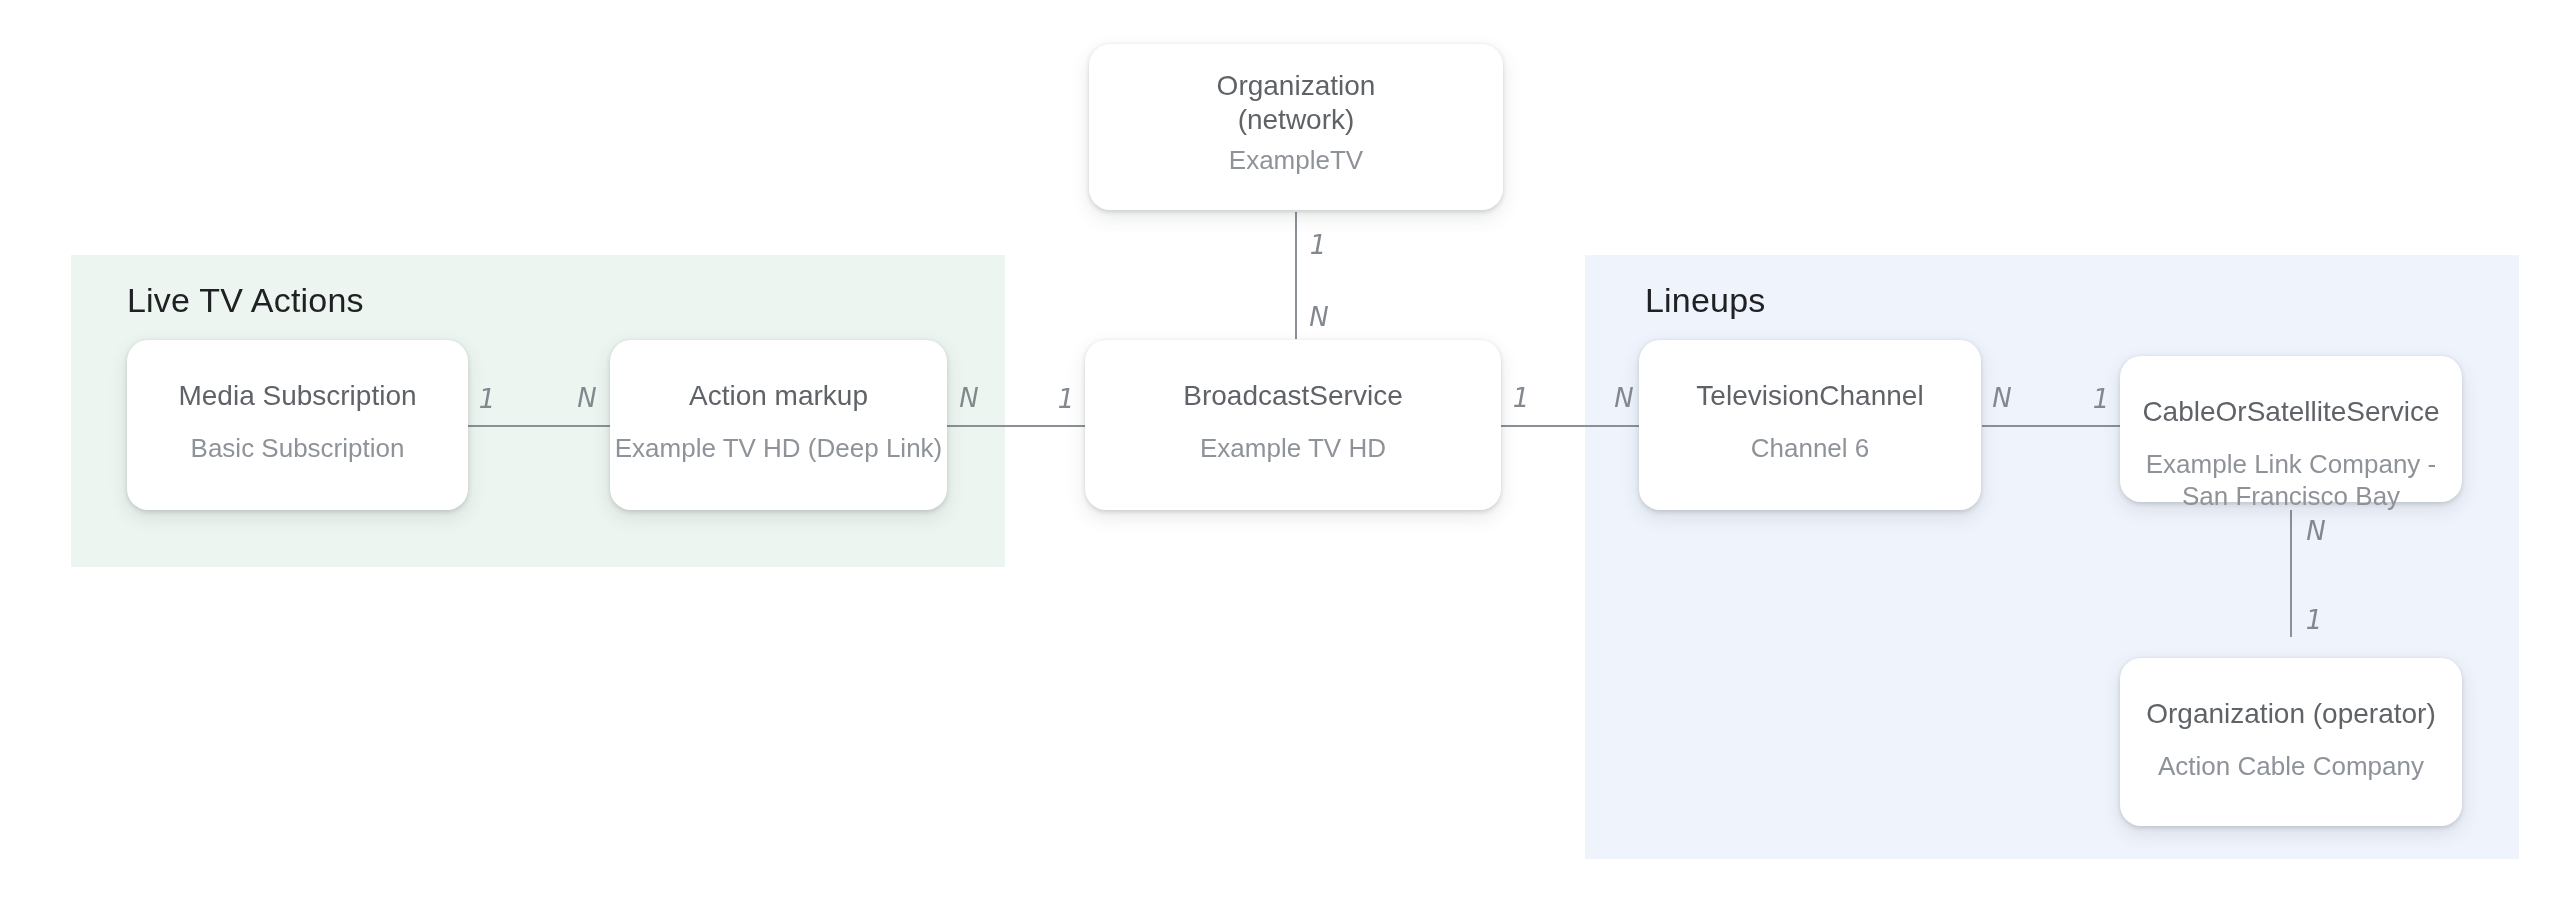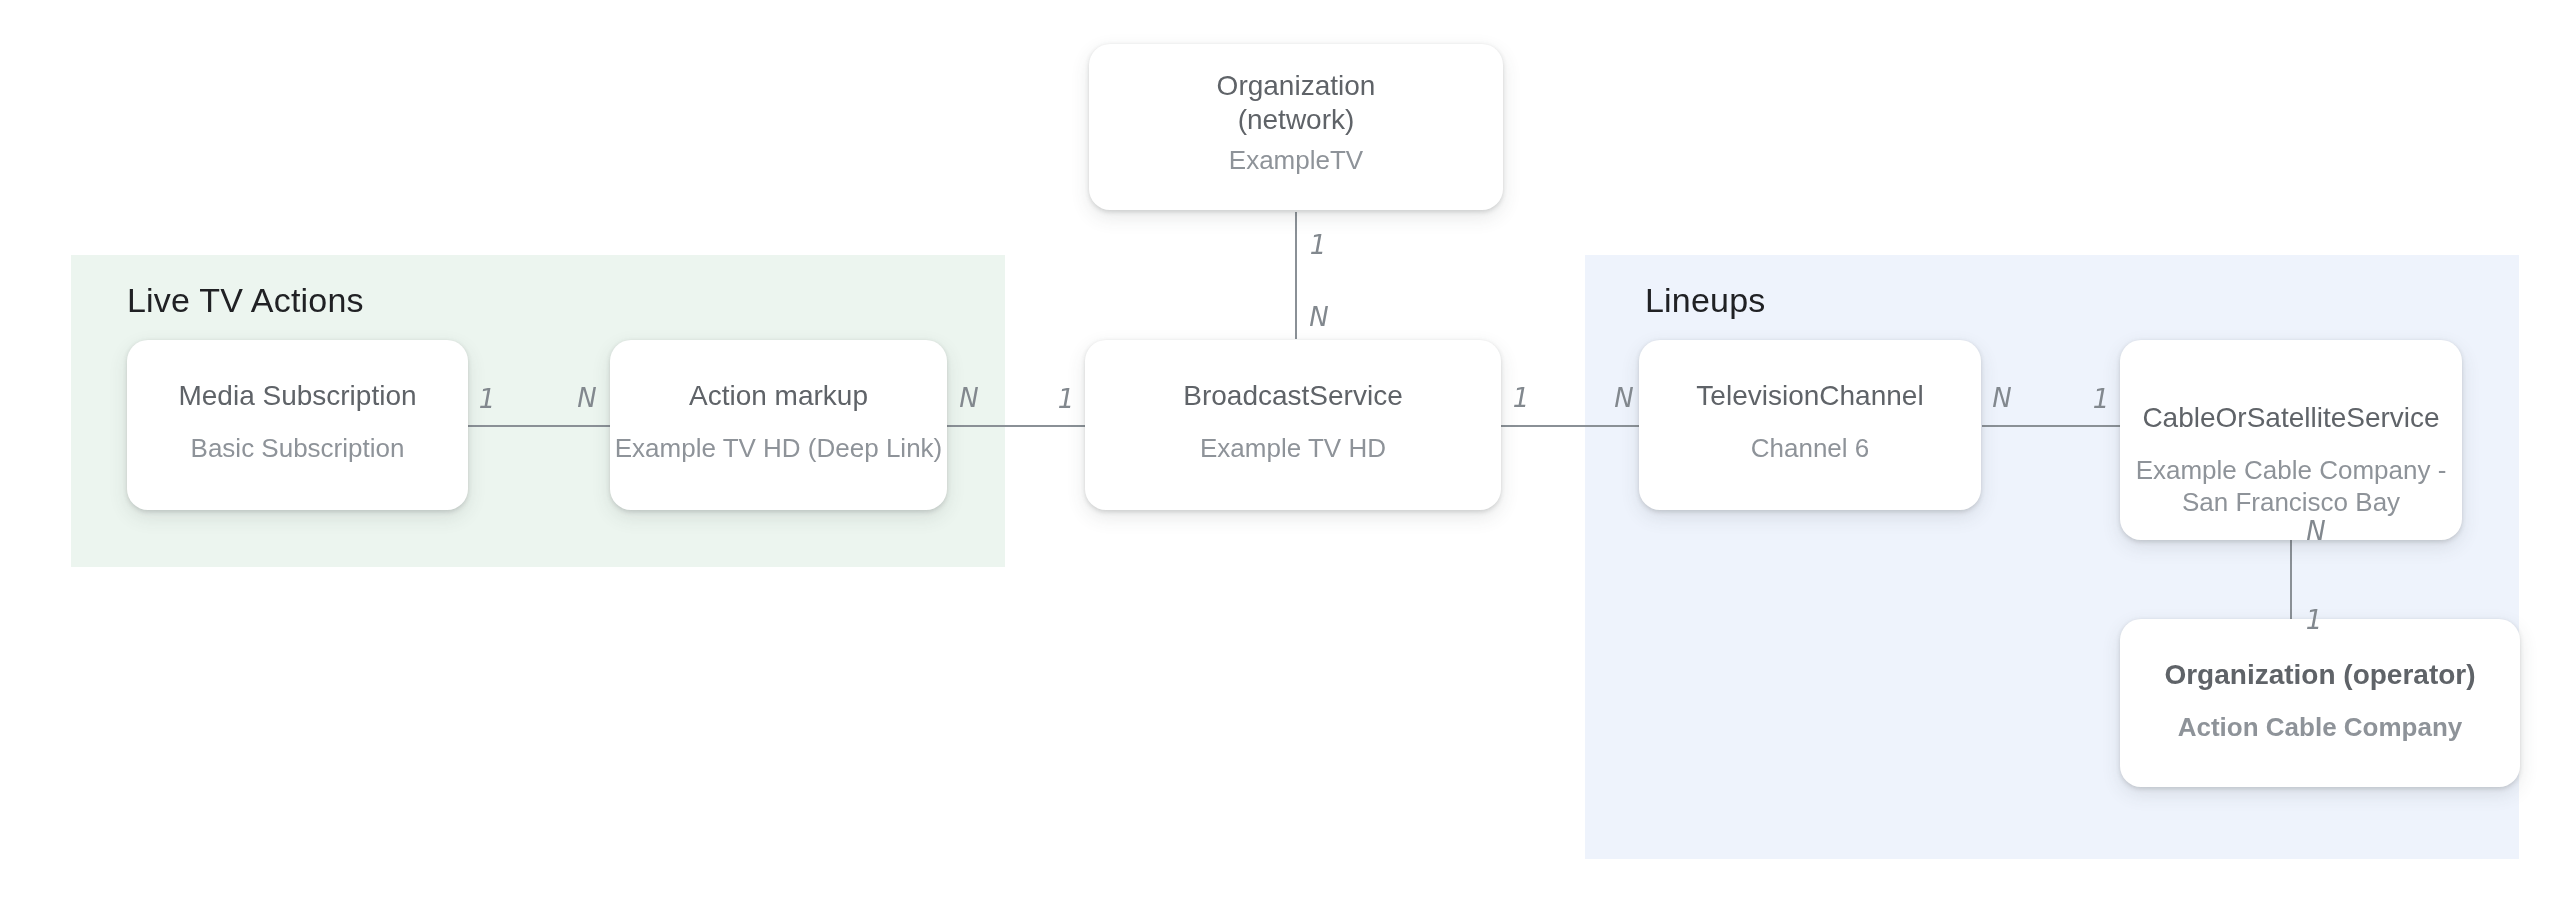--- a/index.html
+++ b/index.html
@@ -62,24 +62,24 @@
 
   .card--org-network      { left: 1089px; top: 44px;  width: 414px; height: 166px; }
   .card--org-network .card-title { margin-top: 25px; max-width: 230px; white-space: normal; }
   .card--org-network .card-subtitle { margin-top: 7px; }
 
   .card--media-subscription { left: 127px;  top: 340px; width: 341px; height: 170px; }
   .card--action-markup      { left: 610px;  top: 340px; width: 337px; height: 170px; }
   .card--broadcast-service  { left: 1085px; top: 340px; width: 416px; height: 170px; }
   .card--television-channel { left: 1639px; top: 340px; width: 342px; height: 170px; }
 
-  .card--cable-service      { left: 2120px; top: 340px; width: 342px; height: 200px; justify-content: center; }
+  .card--cable-service      { left: 2120px; top: 356px; width: 342px; height: 146px; }
   .card--cable-service .card-subtitle { white-space: normal; max-width: 311px; }
 
-  .card--org-operator       { left: 2120px; top: 619px; width: 400px; height: 168px; font-weight: bold; }
+  .card--org-operator       { left: 2120px; top: 658px; width: 342px; height: 168px; }
 
   
   #edge-network-broadcast .edge-line { left: 1295px; top: 212px; height: 127px; }
   #edge-mediasub-action  .edge-line { left: 468px;  width: 142px; }
   #edge-action-broadcast .edge-line { left: 947px; width: 139px; }
   #edge-broadcast-channel .edge-line { left: 1501px; width: 138px; }
   #edge-channel-cable    .edge-line { left: 1982px; width: 139px; }
   #edge-cable-operator   .edge-line { left: 2290px; top: 510px; height: 127px; }
 </style>
 </head>
@@ -149,21 +149,21 @@
     <div class="card-subtitle">Example TV HD</div>
   </div>
 
   <div class="card card--television-channel">
     <div class="card-title">TelevisionChannel</div>
     <div class="card-subtitle">Channel 6</div>
   </div>
 
   <div class="card card--cable-service">
     <div class="card-title">CableOrSatelliteService</div>
-    <div class="card-subtitle">Example Cable Company - San Francisco Bay</div>
+    <div class="card-subtitle">Example Link Company - San Francisco Bay</div>
   </div>
 
   <div class="card card--org-operator">
     <div class="card-title">Organization (operator)</div>
     <div class="card-subtitle">Action Cable Company</div>
   </div>
 
 </div>
 
 

